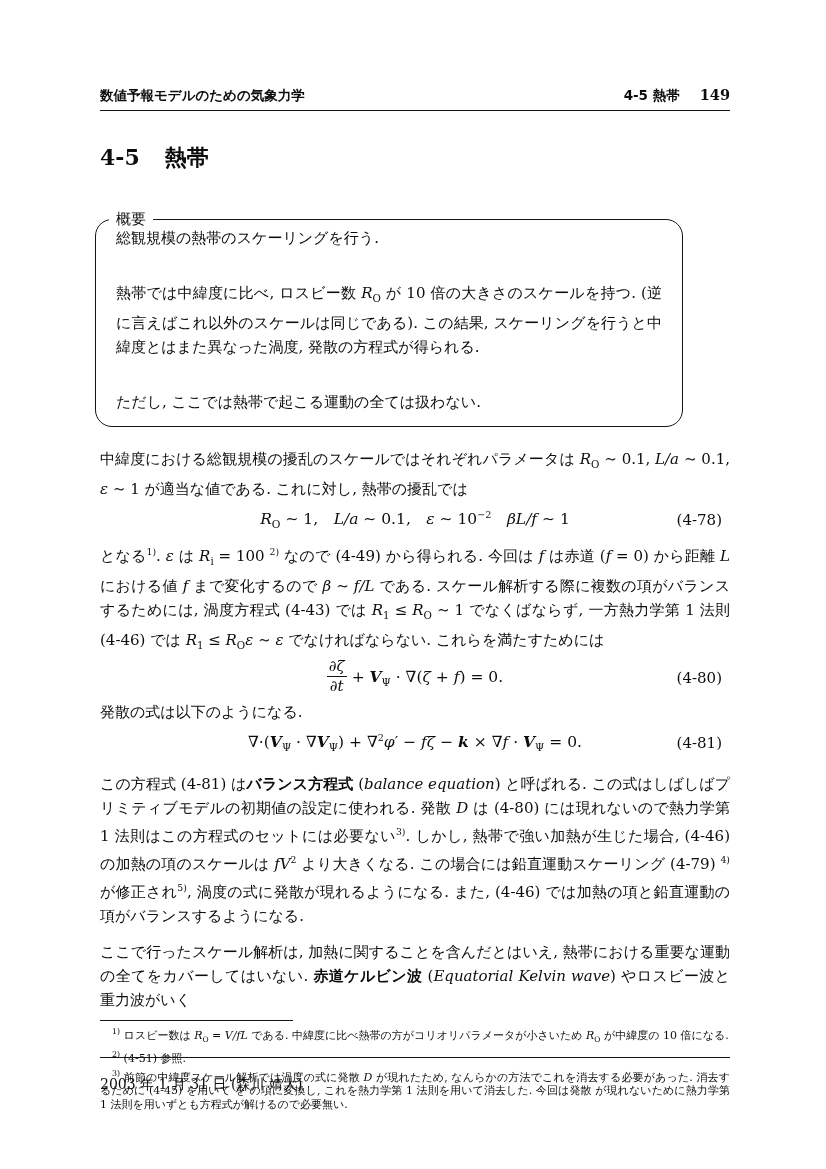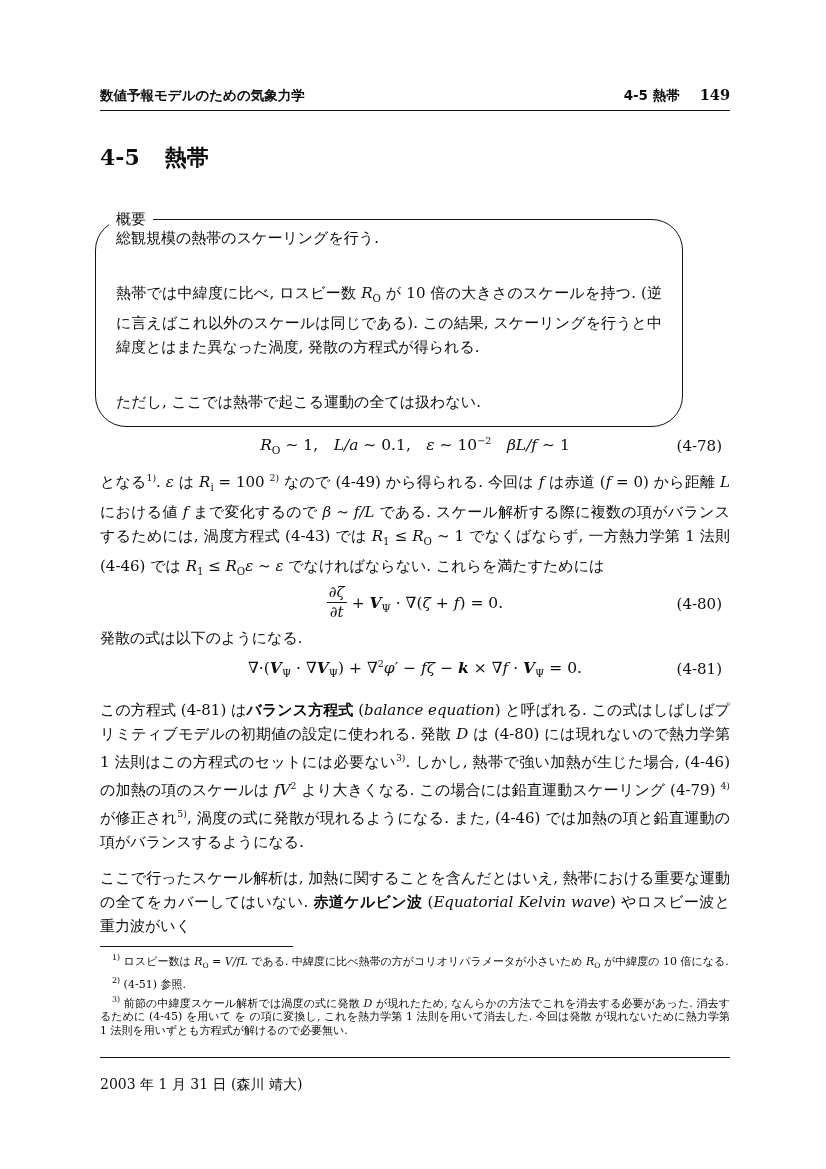--- a/index.html
+++ b/index.html
@@ -23,21 +23,21 @@
   .hdr-page { font-size: 14.5px; font-weight: bold; }
 
   
   .sec-title { margin-top: 32px; }
   .sec-num { font-size: 22px; font-weight: bold; text-align: right; }
   .sec-text { font-size: 22px; font-weight: bold; font-family: "DejaVu Sans", "Liberation Sans", sans-serif; margin-left: 20px; }
 
   
   .obox {
     position: relative; margin-top: 46px; margin-left: -5px; width: 588px;
-    border: 1.5px solid #151515; border-radius: 31px;
+    border: 1.5px solid #151515; border-radius: 17px;
     padding: 2px 20px 12px 20px;
   }
   .obox-label {
     position: absolute; top: -10px; left: 13px;
     background: #ffffff; padding: 0 7px; font-size: 15px; line-height: 19px;
   }
   .obox p { margin: 0; font-size: 15px; line-height: 24px; text-align: justify; }
   .obox p + p { margin-top: 31px; }
   .obox p:first-of-type { margin-top: 4px; }
 
@@ -92,20 +92,21 @@
       <span class="sec-text">熱帯</span>
     </div>
 
     <div class="obox">
       <span class="obox-label">概要</span>
       <p>総観規模の熱帯のスケーリングを行う.</p>
       <p>熱帯では中緯度に比べ, ロスビー数 <i>R</i><sub>O</sub> が 10 倍の大きさのスケールを持つ. (逆に言えばこれ以外のスケールは同じである). この結果, スケーリングを行うと中緯度とはまた異なった渦度, 発散の方程式が得られる.</p>
       <p>ただし, ここでは熱帯で起こる運動の全ては扱わない.</p>
     </div>
 
+    <p class="para" style="margin-top:20px;">中緯度における総観規模の擾乱のスケールではそれぞれパラメータは <i>R</i><sub>O</sub> ∼ 0.1, <i>L/a</i> ∼ 0.1, <i>ε</i> ∼ 1 が適当な値である. これに対し, 熱帯の擾乱では</p>
 
     <div class="eq">
       <span><i>R</i><sub>O</sub> ∼ 1, <i>L/a</i> ∼ 0.1, <i>ε</i> ∼ 10<sup>−2</sup> <i>βL/f</i> ∼ 1</span>
       <span class="eq-tag">(4-78)</span>
     </div>
 
     <p class="para">となる<sup>1)</sup>. <i>ε</i> は <i>R</i><sub>i</sub> = 100 <sup>2)</sup> なので (4-49) から得られる. 今回は <i>f</i> は赤道 (<i>f</i> = 0) から距離 <i>L</i> における値 <i>f</i> まで変化するので <i>β</i> ∼ <i>f/L</i> である. スケール解析する際に複数の項がバランスするためには, 渦度方程式 (4-43) では <i>R</i><sub>1</sub> ≤ <i>R</i><sub>O</sub> ∼ 1 でなくばならず, 一方熱力学第 1 法則 (4-46) では <i>R</i><sub>1</sub> ≤ <i>R</i><sub>O</sub><i>ε</i> ∼ <i>ε</i> でなければならない. これらを満たすためには</p>
 
 
 

